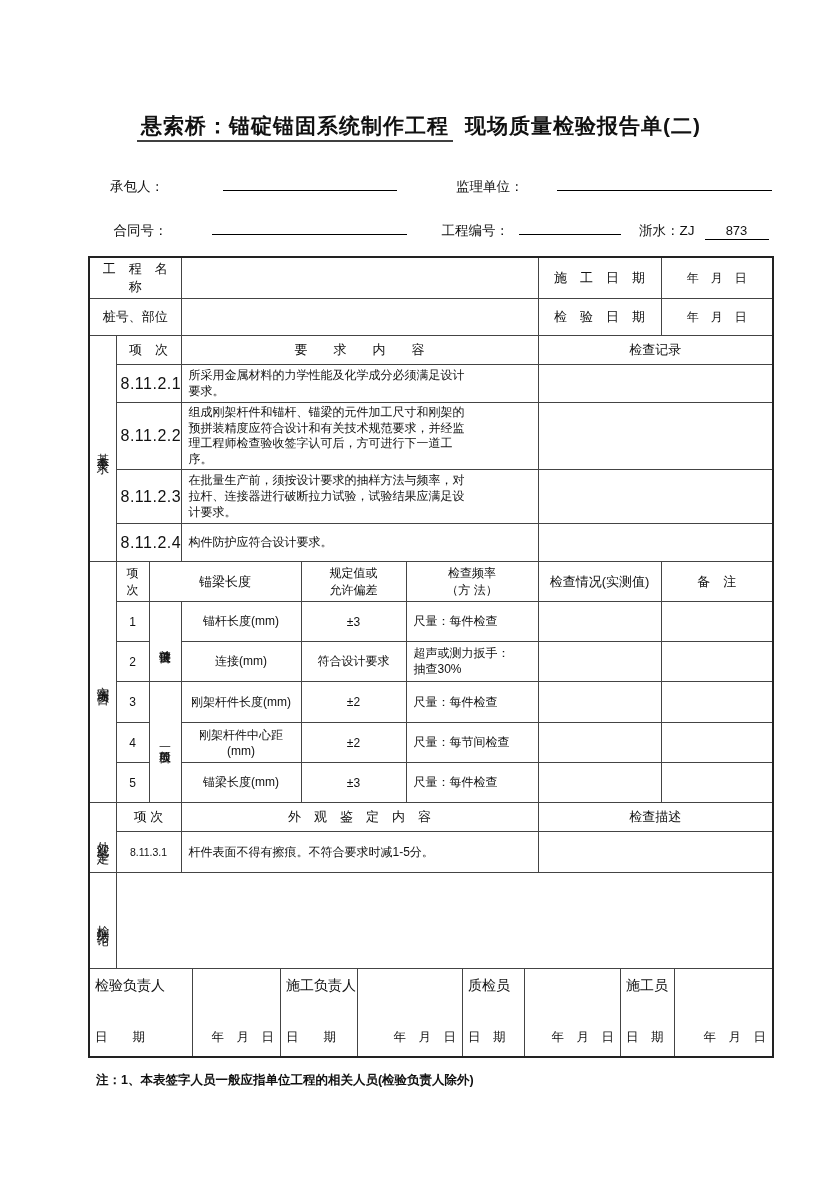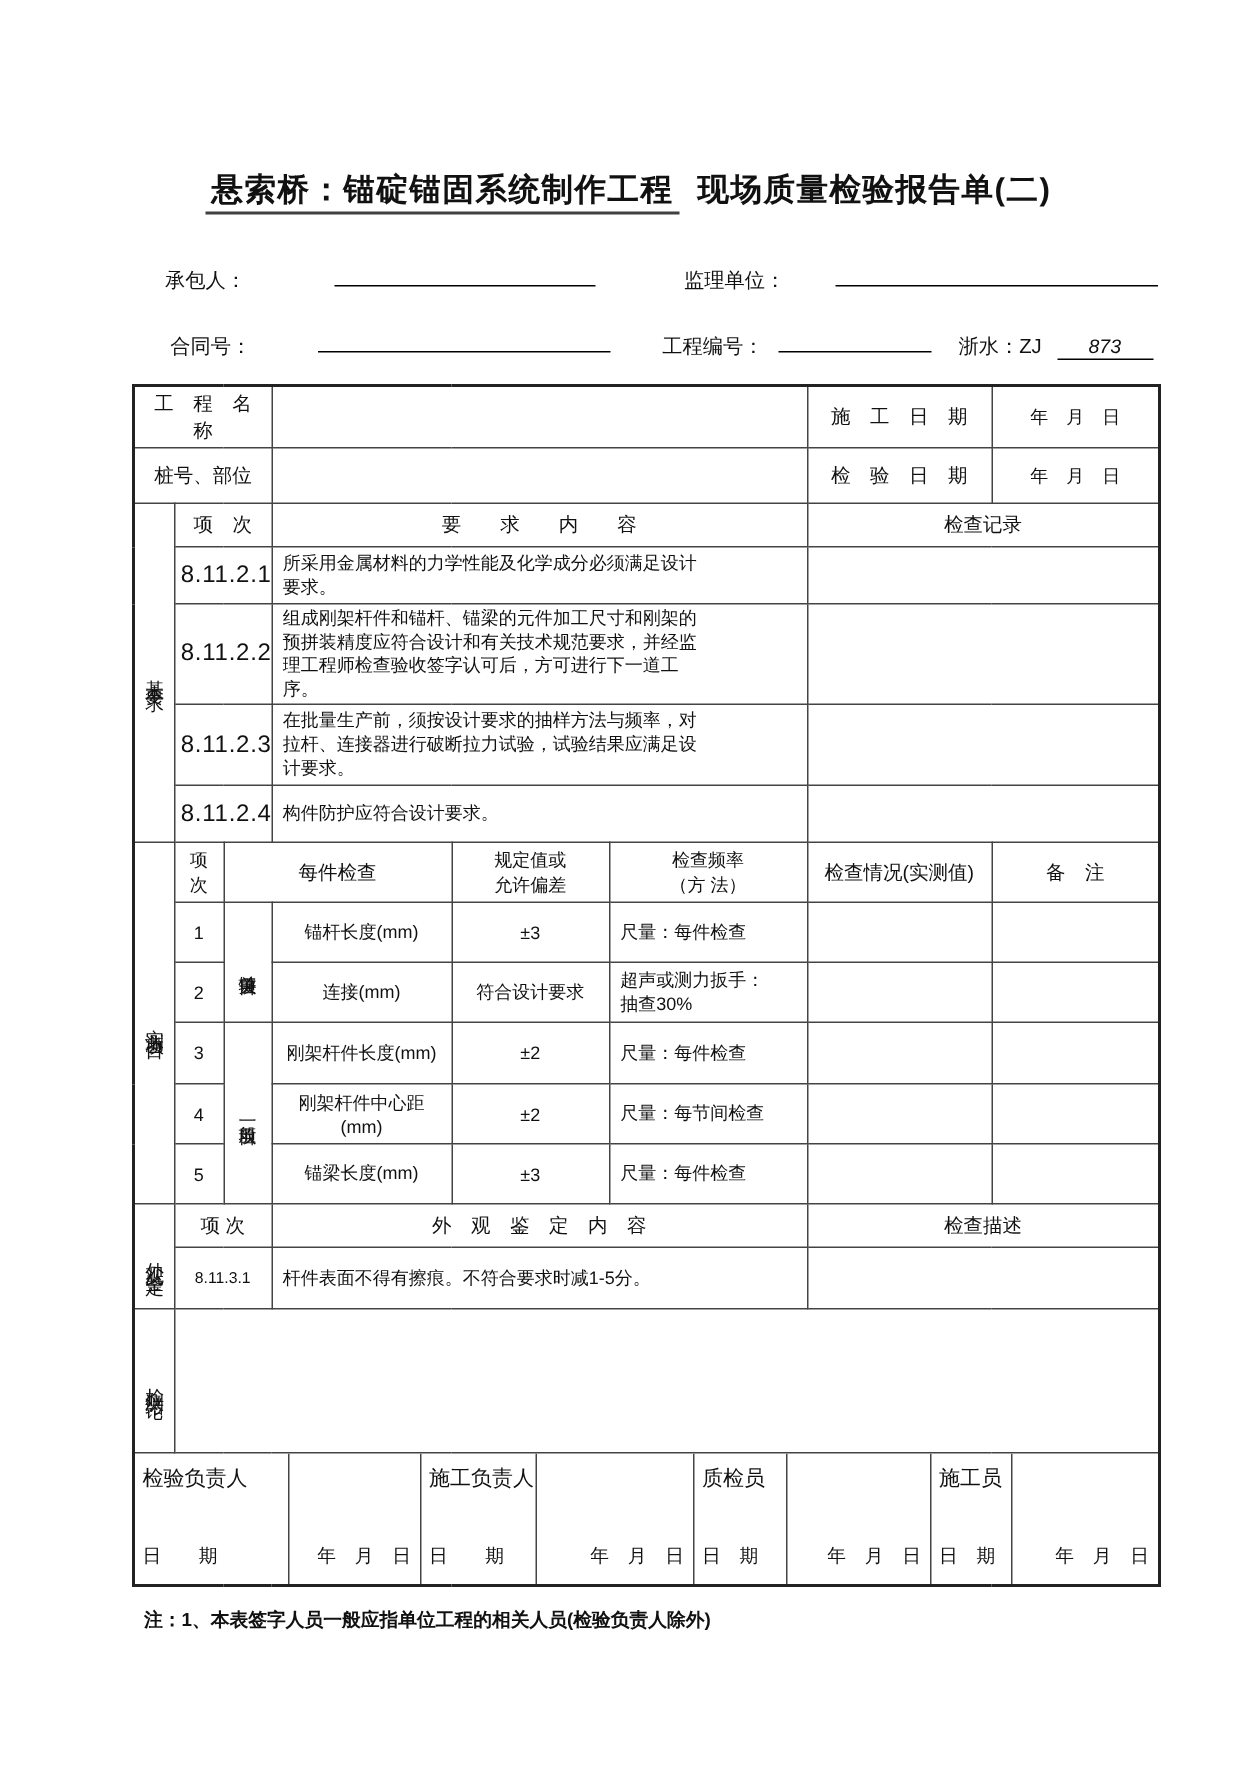--- a/index.html
+++ b/index.html
@@ -15,21 +15,21 @@
   .title{margin-top:112px;text-align:center;font-size:21px;font-weight:bold;letter-spacing:1px;white-space:nowrap;}
   .title-u{border-bottom:2px solid #404040;padding:0 4px 3px 4px;margin-right:12px;}
   .subtitle{margin-top:10px;text-align:center;font-size:15px;font-weight:bold;letter-spacing:1px;}
 
   
   .fline{display:flex;align-items:baseline;margin-left:110px;margin-right:66px;font-size:13.5px;}
   .fline1{margin-top:34px;gap:24px;}
   .fline2{margin-top:22px;justify-content:center;}
   .flabel{white-space:nowrap;}
   .flabel.first{width:88px;}
-  .fill{display:inline-block;border-bottom:1px solid #000;height:16px;margin-left:10px;text-align:center;font-size:13px;font-style:italic;}
+  .fill{display:inline-block;border-bottom:1px solid #000;height:16px;margin-left:10px;text-align:center;font-size:13px;}
   .w195{width:195px;}
   .w240{width:240px;}
   .w102{width:102px;}
   .w64{width:64px;}
   .gap35{margin-left:35px;}
   .gap18{margin-left:18px;}
 
   
   table.form{
     border-collapse:collapse;
@@ -173,21 +173,21 @@
       <td colspan="3" class="lt pre">构件防护应符合设计要求。</td>
       <td colspan="2"></td>
     </tr>
 
     <tr style="height:40px">
       <td rowspan="6" class="strip">
         <div class="vlabel">实测项目</div>
       </td>
       <td class="c pre">项
 次</td>
-      <td colspan="2" class="hdr">每件检查</td>
+      <td colspan="2" class="hdr">锚梁长度</td>
       <td class="c pre">规定值或
 允许偏差</td>
       <td class="c pre">检查频率
 （方 法）</td>
       <td class="hdr">检查情况(实测值)</td>
       <td class="hdr">备　注</td>
     </tr>
     <tr style="height:40px">
       <td class="c">1</td>
       <td rowspan="2" class="strip">

